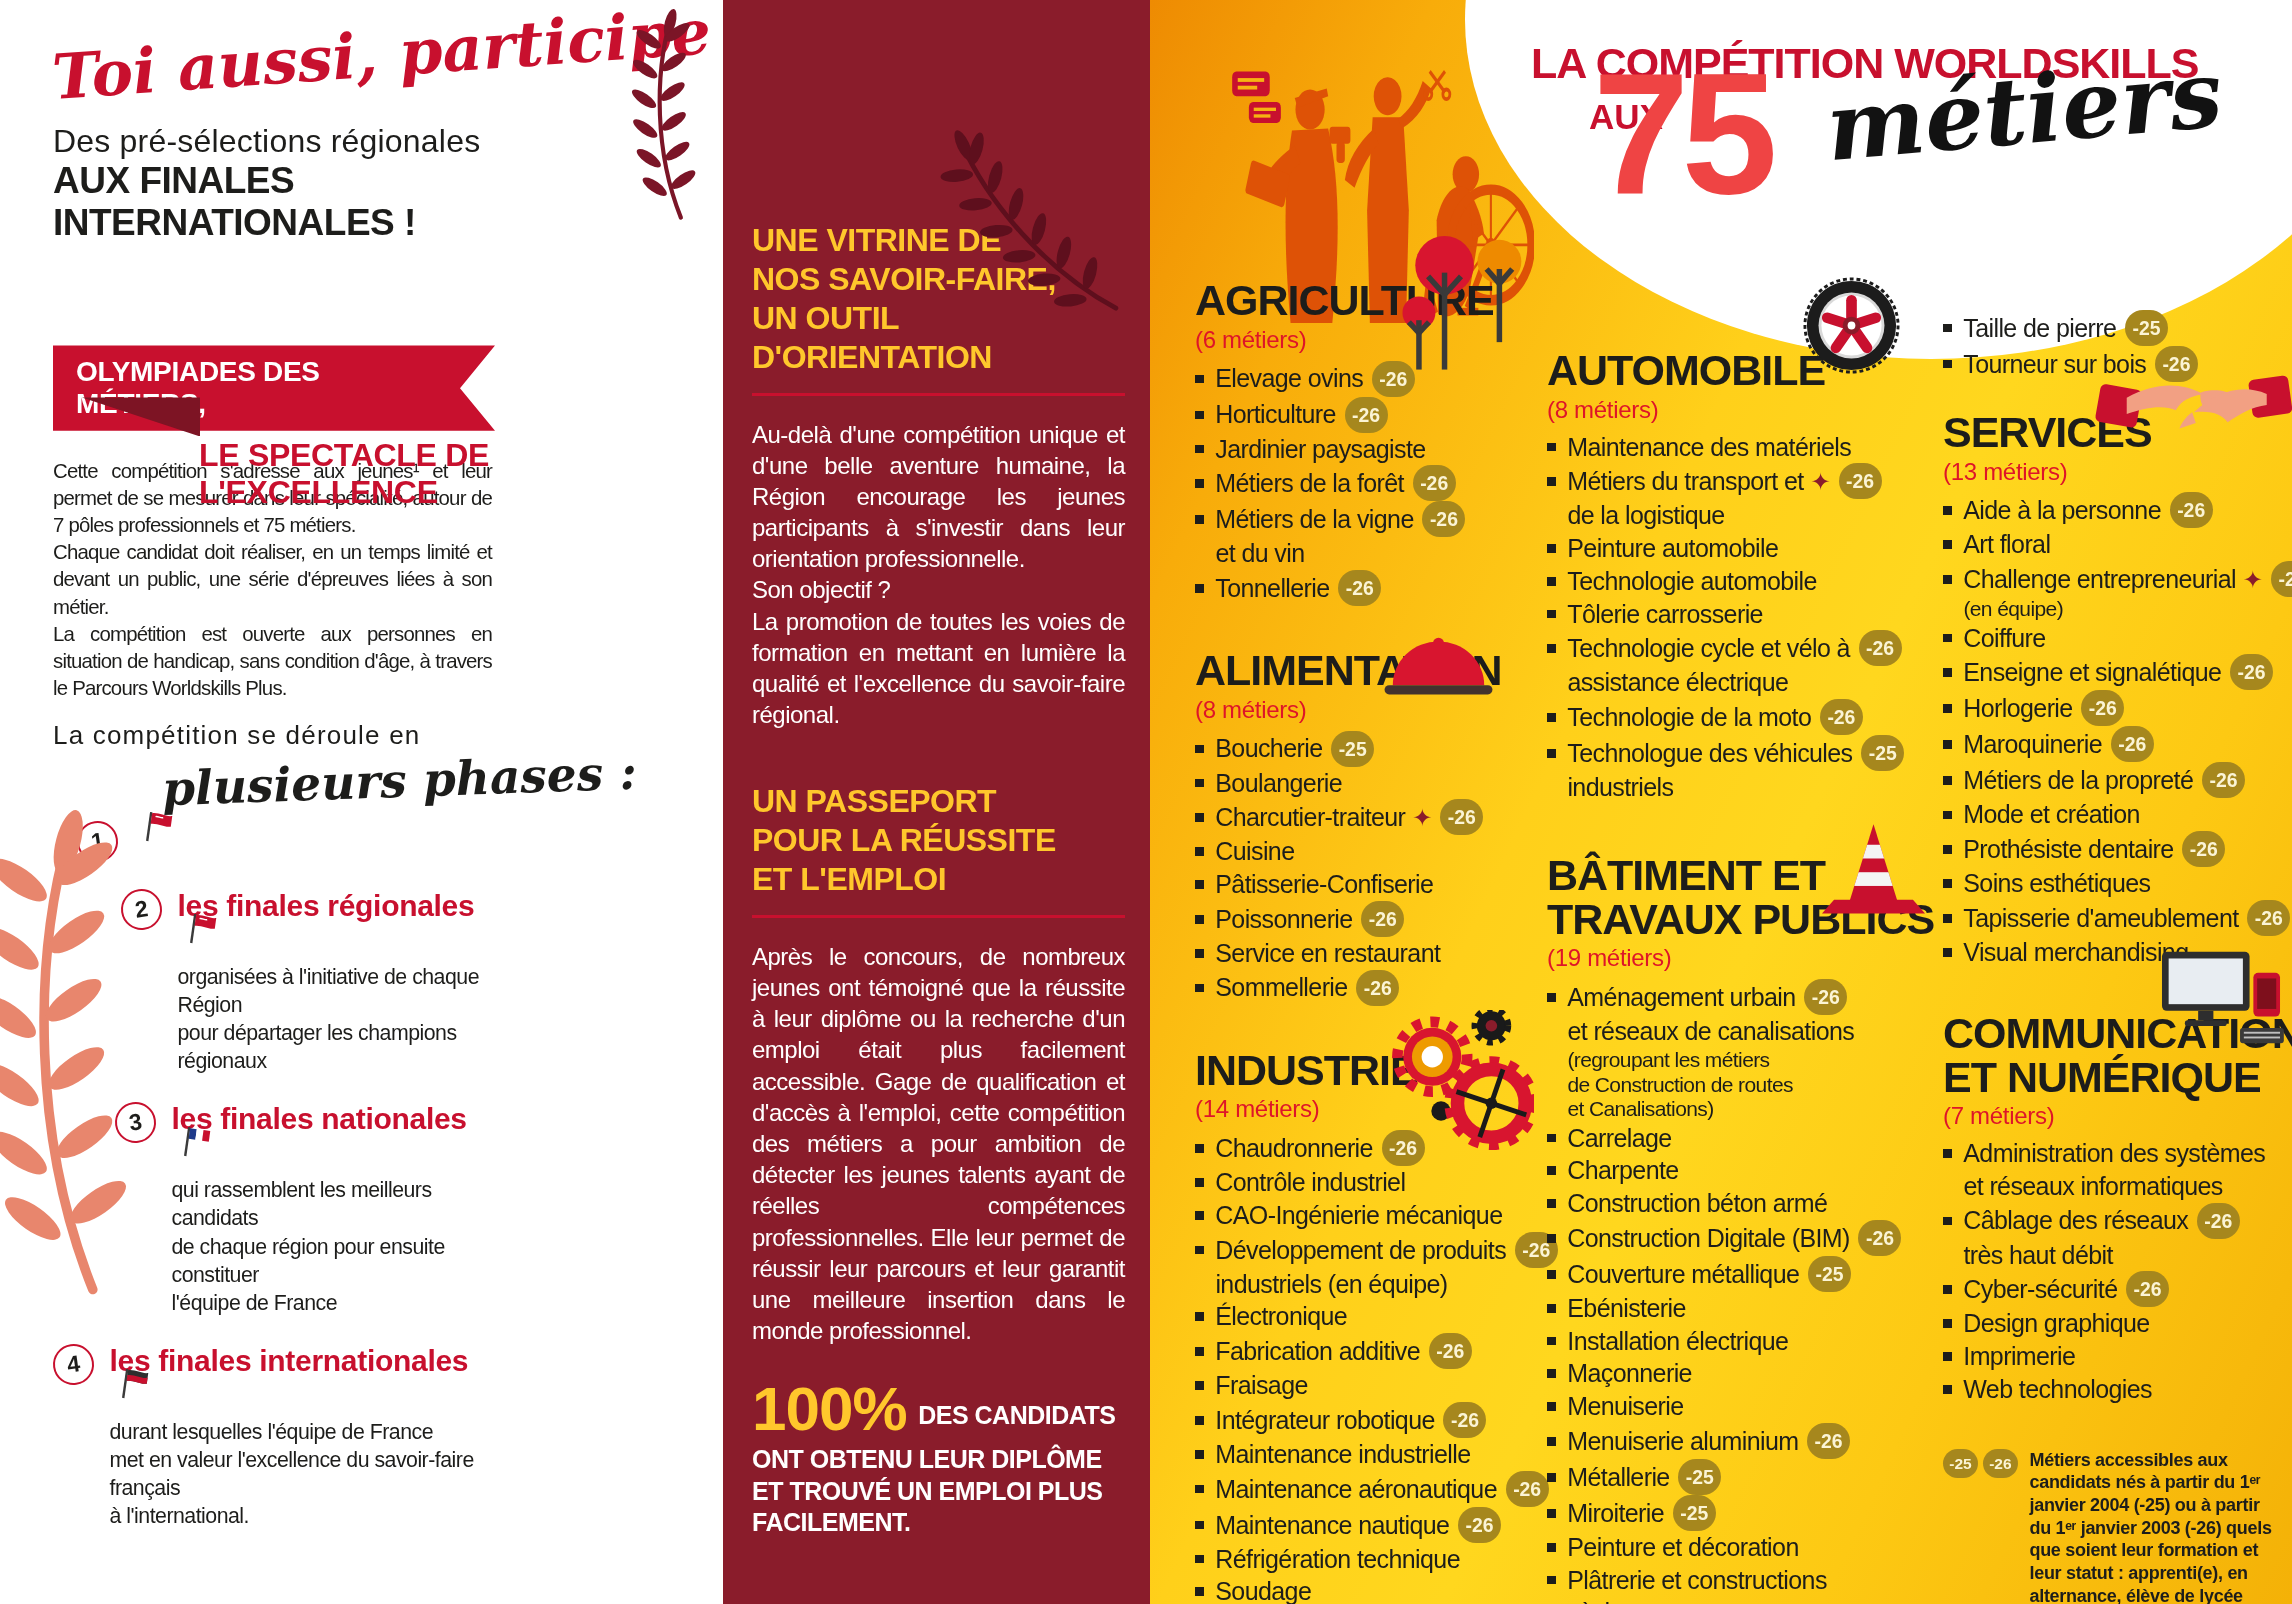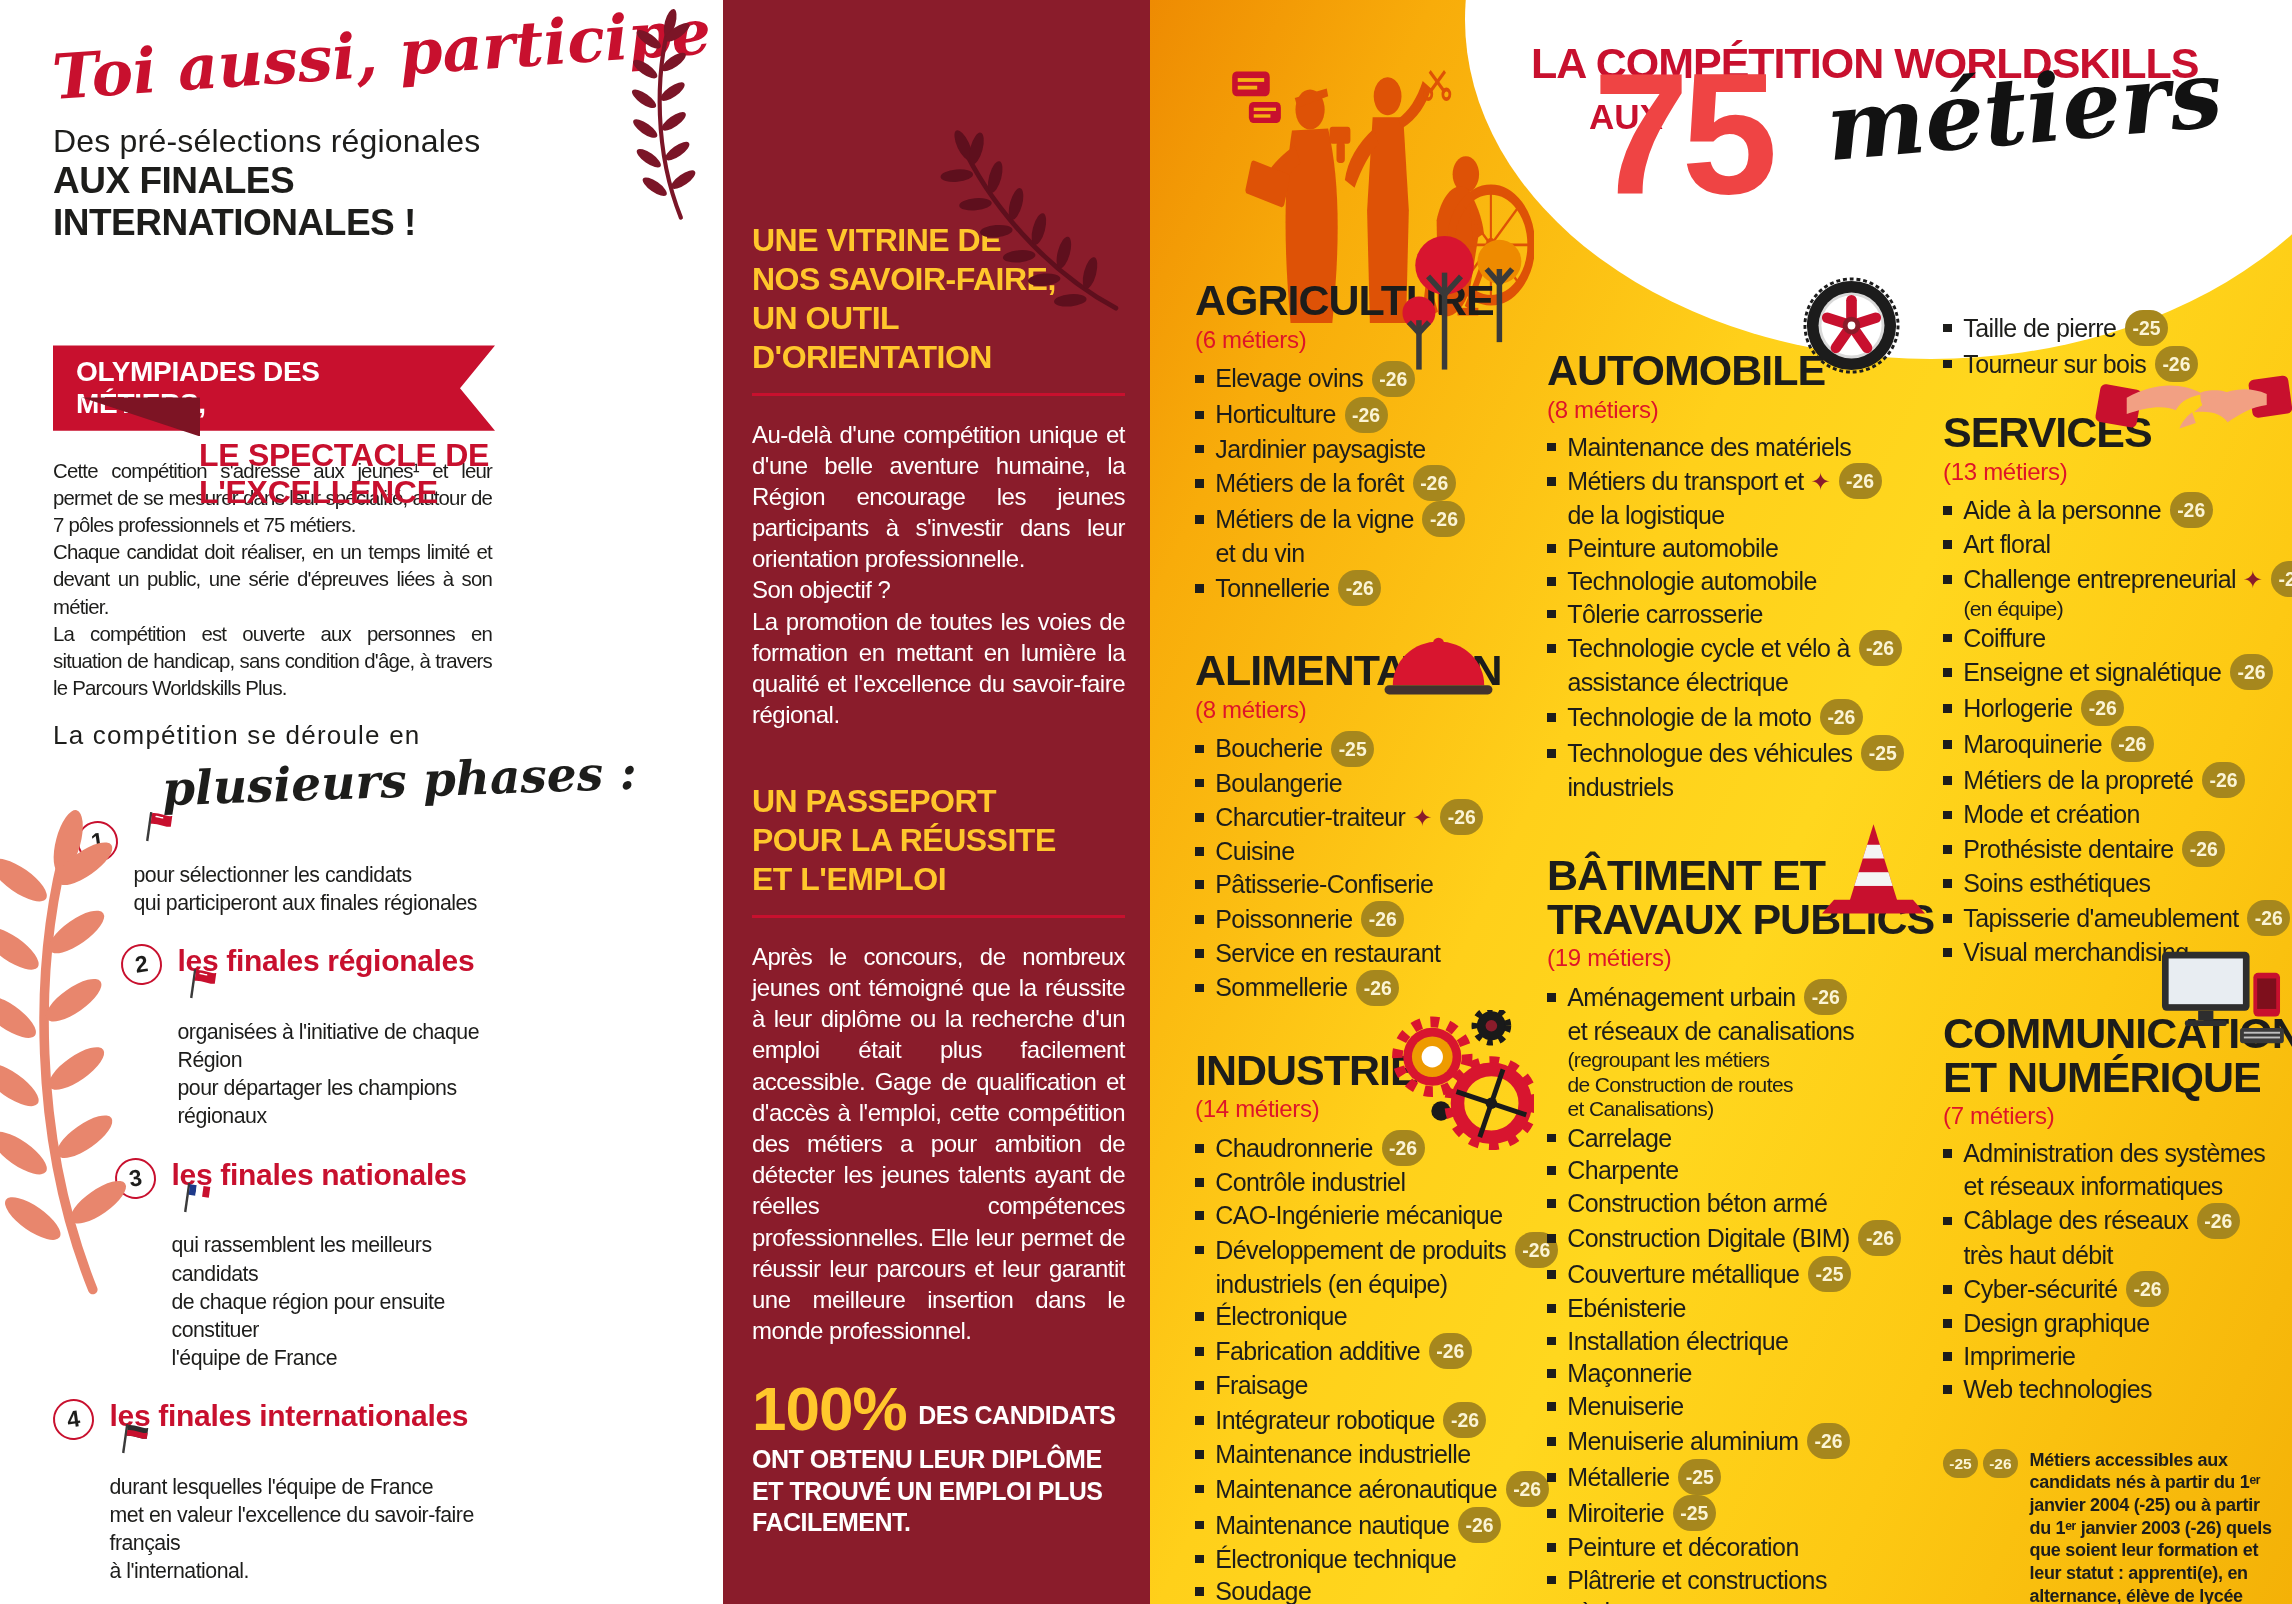--- a/index.html
+++ b/index.html
@@ -142,22 +142,20 @@
 
     <div class="phases">
       <div class="phase">
         <span class="phase-num">1</span>
         <div class="phase-main">
           <div><span class="phase-flag"><svg viewBox="0 0 26 34">
                   <line x1="3" y1="2" x2="3" y2="32" stroke="#3A3A3A" stroke-width="2.5"></line>
                   <path d="M4 3 C 12 1 18 5 25 3 L25 14 C 18 16 12 12 4 14 Z" fill="#C8102E"></path>
                   <path d="M8 6 C 11 5 13 7 16 6" stroke="#fff" stroke-width="1.5" fill="none"></path>
                 </svg></span></div>
-          <div class="phase-desc">pour sélectionner les candidats
-qui participeront aux finales régionales</div>
         </div>
       </div>
       <div class="phase">
         <span class="phase-num">2</span>
         <div class="phase-main">
           <div><span class="phase-title">les finales régionales</span><span class="phase-flag"><svg viewBox="0 0 26 34">
                   <line x1="3" y1="2" x2="3" y2="32" stroke="#3A3A3A" stroke-width="2.5"></line>
                   <path d="M4 3 C 12 1 18 5 25 3 L25 14 C 18 16 12 12 4 14 Z" fill="#C8102E"></path>
                   <path d="M8 6 C 11 5 13 7 16 6" stroke="#fff" stroke-width="1.5" fill="none"></path>
                 </svg></span></div>
@@ -357,21 +355,21 @@
         <li class="metier"><span class="row"><span>Contrôle industriel</span></span></li>
         <li class="metier"><span class="row"><span>CAO-Ingénierie mécanique</span></span></li>
         <li class="metier"><span class="row"><span>Développement de produits</span><span class="badge">-26</span></span><div class="cont">industriels (en équipe)</div></li>
         <li class="metier"><span class="row"><span>Électronique</span></span></li>
         <li class="metier"><span class="row"><span>Fabrication additive</span><span class="badge">-26</span></span></li>
         <li class="metier"><span class="row"><span>Fraisage</span></span></li>
         <li class="metier"><span class="row"><span>Intégrateur robotique</span><span class="badge">-26</span></span></li>
         <li class="metier"><span class="row"><span>Maintenance industrielle</span></span></li>
         <li class="metier"><span class="row"><span>Maintenance aéronautique</span><span class="badge">-26</span></span></li>
         <li class="metier"><span class="row"><span>Maintenance nautique</span><span class="badge">-26</span></span></li>
-        <li class="metier"><span class="row"><span>Électronique technique</span></span></li>
+        <li class="metier"><span class="row"><span>Réfrigération technique</span></span></li>
         <li class="metier"><span class="row"><span>Soudage</span></span></li>
         <li class="metier"><span class="row"><span>Tournage</span></span></li>
       </ul>
   </section>
 </div>
 <div class="cat-col col-1">
   <section class="category">
     <span class="cat-icon icon-wheel">
         <svg viewBox="0 0 100 100">
           <circle cx="50" cy="50" r="46" fill="#1C1C1C"></circle>

